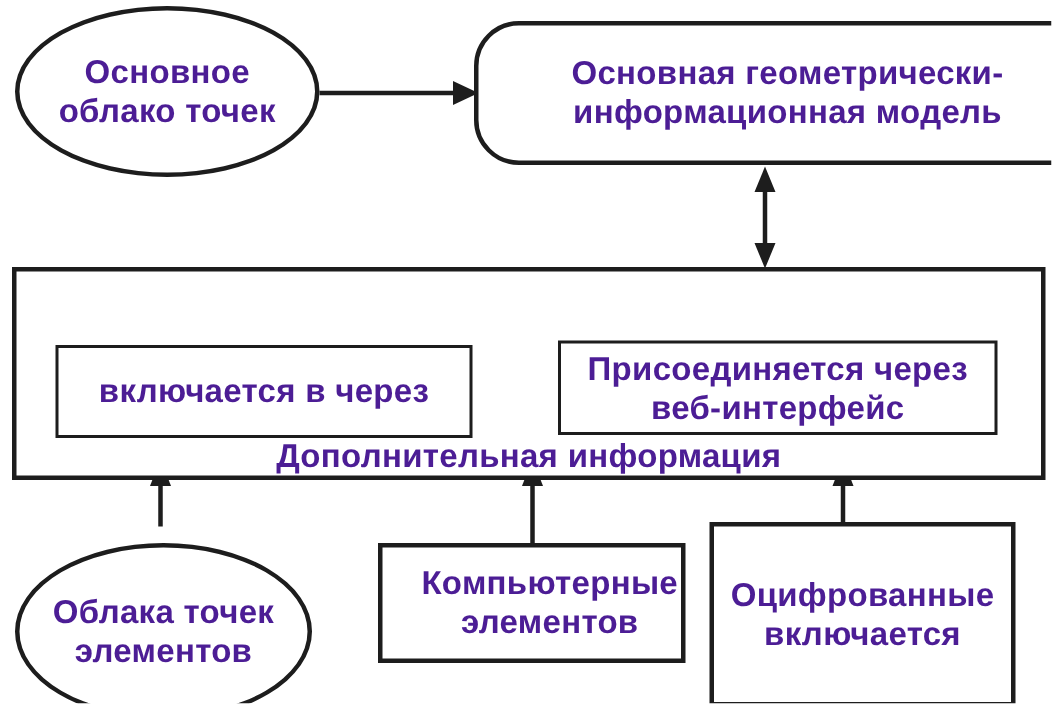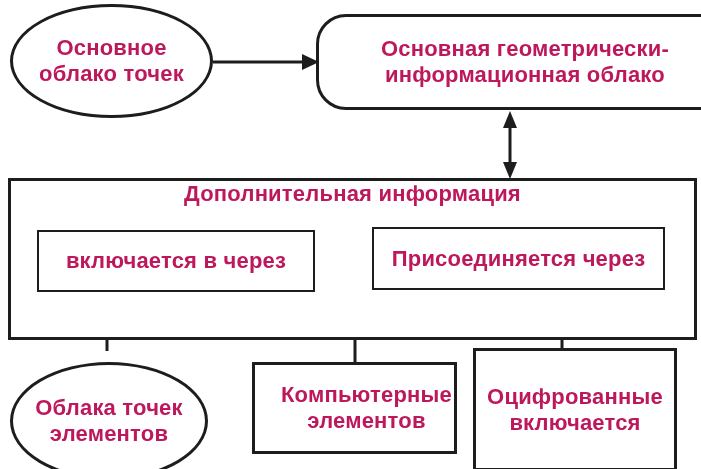--- a/index.html
+++ b/index.html
@@ -7,21 +7,21 @@
     padding: 0;
     background: #ffffff;
   }
   #canvas {
     position: relative;
     width: 701px;
     height: 469px;
     background: #ffffff;
     font-family: "Liberation Sans", sans-serif;
     font-weight: bold;
-    color: #be185d;
+    color: #4c1d95;
     overflow: hidden;
   }
   .connectors {
     position: absolute;
     left: 0;
     top: 0;
     width: 701px;
     height: 469px;
     pointer-events: none;
   }
@@ -37,26 +37,26 @@
     background: #ffffff;
     font-size: 22px;
     line-height: 26px;
     letter-spacing: 0.2px;
     white-space: nowrap;
   }
   .ellipse { border-radius: 50%; }
 
   #n-main-cloud   { left: 10px;  top: 4px;   width: 203px; height: 114px; }
   #n-main-part    { left: 316px; top: 14px;  width: 418px; height: 96px; border-radius: 30px;  }
-  #n-additional   { left: 8px;   top: 178px; width: 689px; height: 162px;
-                    justify-content: flex-start; padding-top: 0; }
+  #n-additional   { left: 8px;   top: 178px; width: 689px; height: 142px;
+                    justify-content: flex-end; padding-top: 26px; }
   #n-direct       { left: 37px;  top: 230px; width: 278px; height: 62px; border-width: 2.5px; }
   #n-web          { left: 372px; top: 227px; width: 293px; height: 63px; border-width: 2.5px; }
   #n-elem-clouds  { left: 10px;  top: 362px; width: 198px; height: 118px; }
-  #n-materials    { left: 252px; top: 362px; width: 205px; height: 92px; padding-left: 24px; }
+  #n-materials    { left: 252px; top: 362px; width: 205px; height: 80px; padding-left: 24px; }
   #n-documents    { left: 473px; top: 348px; width: 204px; height: 123px; }
 
   .line-stroke { stroke: #1d1d1d; stroke-width: 3; }
   .head-fill   { fill: #1d1d1d; }
 </style>
 </head>
 <body>
 
 <div id="canvas">
 
@@ -84,33 +84,34 @@
     </g>
   </svg>
 
   <div class="node ellipse" id="n-main-cloud">
     <div>Основное</div>
     <div>облако точек</div>
   </div>
 
   <div class="node" id="n-main-part">
     <div>Основная геометрически-</div>
-    <div>информационная облако</div>
+    <div>информационная модель</div>
   </div>
 
   <div class="node" id="n-additional">
     <div>Дополнительная информация</div>
   </div>
 
   <div class="node" id="n-direct">
     <div>включается в через</div>
   </div>
 
   <div class="node" id="n-web">
     <div>Присоединяется через</div>
+    <div>веб-интерфейс</div>
   </div>
 
   <div class="node ellipse" id="n-elem-clouds">
     <div>Облака точек</div>
     <div>элементов</div>
   </div>
 
   <div class="node" id="n-materials">
     <div>Компьютерные</div>
     <div>элементов</div>

